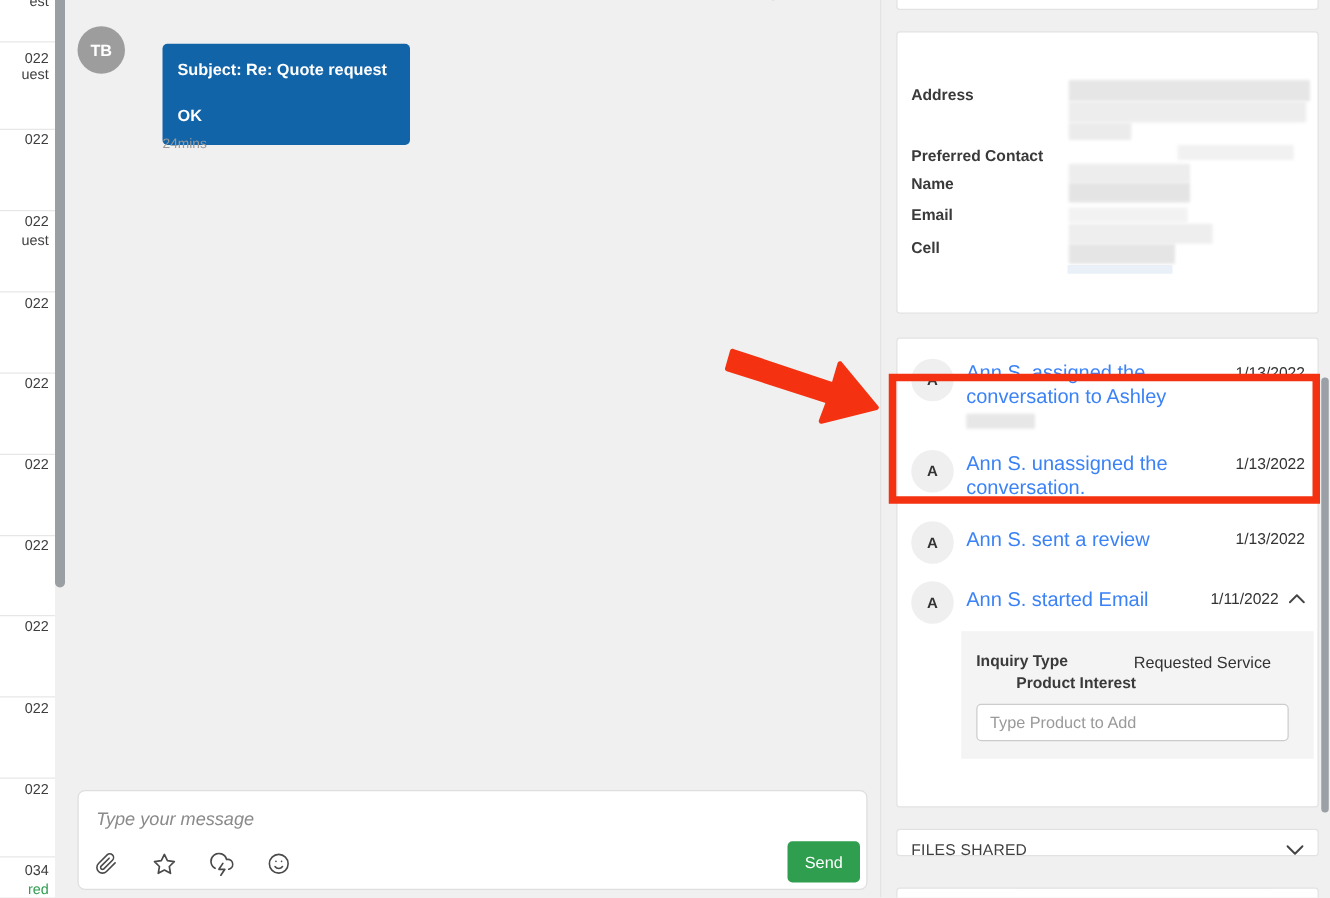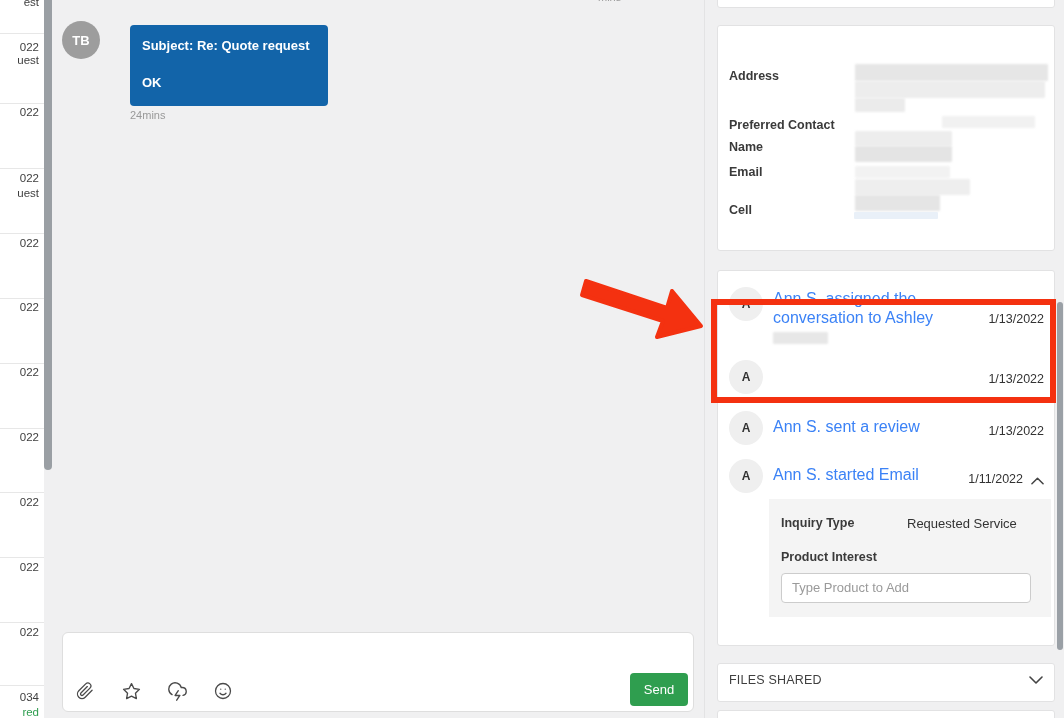--- a/index.html
+++ b/index.html
@@ -18,21 +18,21 @@
   .list-scrollbar { position:absolute; left:44px; top:0; width:8px; height:470px; background:#9a9fa4; border-radius:0 0 4px 4px; z-index:3; }
 
   
   .chat-area { position:absolute; left:44px; top:0; width:660px; height:718px; }
   .top-time-clip { position:absolute; left:554px; top:0; width:60px; height:5px; overflow:hidden; }
   .top-time-clip span { display:block; margin-top:-9px; font-size:11px; color:#9a9a9a; }
   .msg-row { position:absolute; left:18px; top:21px; }
   .avatar-tb { position:absolute; left:0; top:0; width:38px; height:38px; border-radius:50%;
     background:#9d9d9d; color:#fff; font-size:13px; font-weight:bold;
     display:flex; align-items:center; justify-content:center; }
-  .bubble { position:absolute; left:68px; top:4px; width:198px; min-height:81px;
+  .bubble { position:absolute; left:68px; top:14px; width:198px; min-height:81px;
     background:#1264a9; border-radius:4px; padding:13px 12px; }
   .bubble .subj { color:#fff; font-size:13px; font-weight:600; line-height:1.2; }
   .bubble .body { color:#fff; font-size:13px; font-weight:600; margin-top:21px; }
   .msg-time { position:absolute; left:68px; top:88px; font-size:11px; color:#999; }
 
   .composer { position:absolute; left:18px; top:632px; width:632px; height:80px;
     background:#fff; border:1px solid #dedede; border-radius:6px; }
   .composer input.msg-input { position:absolute; left:14px; top:8px; width:560px; height:30px;
     border:none; outline:none; font-size:14.5px; font-family:inherit; color:#444; background:transparent; }
   .composer input.msg-input::placeholder { font-style:italic; color:#8a8a8a; }
@@ -61,35 +61,35 @@
     font-size:12.5px; color:#2173b7; cursor:pointer; }
 
   .card.engagement { top:270px; height:376px; overflow:hidden; }
   .card.engagement .card-header { height:29px; border-bottom:1px solid #e8e8e8; }
   .entries { padding:16px 10px 0 11px; }
   .entry { display:flex; gap:10px; margin-bottom:13px; }
   .entry-avatar { flex:0 0 34px; width:34px; height:34px; border-radius:50%;
     background:#efefef; color:#333; font-size:12px; font-weight:bold;
     display:flex; align-items:center; justify-content:center; }
   .entry-text { width:196px; font-size:16px; line-height:1.2; color:#3b82f6; padding-top:2px; }
-  .entry-date { margin-left:auto; font-size:12.5px; color:#333; padding-top:4px; white-space:nowrap; display:flex; gap:8px; align-items:center; }
+  .entry-date { margin-left:auto; font-size:12.5px; color:#333; padding-top:4px; white-space:nowrap; display:flex; gap:8px; align-items:flex-start; }
   .redact-inline { display:inline-block; width:55px; height:12px; background:#e7e7e7; border-radius:1px;
     filter:blur(1.2px); vertical-align:middle; }
   .viewing-link { margin:6px 0 8px 51px; display:flex; align-items:center; gap:6px;
     font-size:12.5px; color:#2173b7; cursor:pointer; }
   .detail-panel { margin-left:51px; margin-right:3px; background:#f4f4f4; padding:17px 12px 14px 12px; }
   .d-row { display:flex; margin-bottom:19px; }
   .d-label { width:126px; flex:0 0 126px; font-size:12.5px; font-weight:bold; color:#3a3a3a; }
   .d-value { font-size:13px; color:#333; }
-  .d-row.product { display:block; margin-bottom:8px; }
+  .d-row.product { display:block; margin-bottom:8px;margin-left:32px; }
   .product-input { width:250px; height:30px; border:1px solid #ccc; border-radius:4px;
     background:#fff; padding:0 10px; font-size:13px; font-family:inherit; color:#444; outline:none; }
   .product-input::placeholder { color:#9a9a9a; }
 
-  .card.files { top:663px; height:39px; }
+  .card.files { top:663px; height:22px; }
 
   .panel-scrollbar { position:absolute; left:352px; top:302px; width:6px; height:348px;
     background:#9aa0a6; border-radius:3px; }
 
   
   .red-box { position:absolute; left:711px; top:299px; width:345px; height:104px;
     border:6px solid #f43110; z-index:9; pointer-events:none; }
   .arrow-svg { position:absolute; left:0; top:0; z-index:10; pointer-events:none; }
 
   svg.ic { display:block; }
@@ -135,20 +135,21 @@
   <div class="msg-row">
     <div class="avatar-tb">TB</div>
     <div class="bubble">
       <div class="subj">Subject: Re: Quote request</div>
       <div class="body">OK</div>
     </div>
     <div class="msg-time">24mins</div>
   </div>
 
   <div class="composer">
+    <input class="msg-input" type="text" placeholder="Type your message" style="">
     <div class="tools">
       <span class="tool-btn">
         <svg class="ic" width="18" height="18" viewBox="0 0 24 24" fill="none" stroke="#4a4a4a" stroke-width="1.7" stroke-linecap="round" stroke-linejoin="round">
             <path d="M21.44 11.05l-9.19 9.19a6 6 0 0 1-8.49-8.49l9.19-9.19a4 4 0 0 1 5.66 5.66l-9.2 9.19a2 2 0 0 1-2.83-2.83l8.49-8.48"></path>
           </svg>
       </span>
       <span class="tool-btn">
         <svg class="ic" width="19" height="19" viewBox="0 0 24 24" fill="none" stroke="#4a4a4a" stroke-width="1.7" stroke-linejoin="round">
             <polygon points="12 2 15.09 8.26 22 9.27 17 14.14 18.18 21.02 12 17.77 5.82 21.02 7 14.14 2 9.27 8.91 8.26 12 2"></polygon>
           </svg>
@@ -182,38 +183,39 @@
       <div class="blur-block" style="left:137px; top:38px; width:193px; height:17px; background:#e6e6e6"></div>
       <div class="blur-block" style="left:137px; top:55px; width:190px; height:17px; background:#ededed"></div>
       <div class="blur-block" style="left:137px; top:72px; width:50px;  height:14px; background:#ebebeb"></div>
       <div class="hc-label" style="top:92px">Preferred Contact</div>
       <div class="blur-block" style="left:224px; top:90px; width:93px; height:12px; background:#f1f1f1"></div>
       <div class="hc-label" style="top:114px">Name</div>
       <div class="blur-block" style="left:137px; top:105px; width:97px; height:15px; background:#ededed"></div>
       <div class="blur-block" style="left:137px; top:120px; width:97px; height:16px; background:#e4e4e4"></div>
       <div class="hc-label" style="top:139px">Email</div>
       <div class="blur-block" style="left:137px; top:140px; width:95px; height:12px; background:#f2f2f2"></div>
-      <div class="hc-label" style="top:177px">Cell</div>
+      <div class="hc-label" style="top:165px">Cell</div>
       <div class="blur-block" style="left:137px; top:153px; width:115px; height:16px; background:#eeeeee"></div>
       <div class="blur-block" style="left:137px; top:169px; width:85px; height:16px; background:#e5e5e5"></div>
       <div class="blur-block" style="left:136px; top:186px; width:84px; height:7px; background:#e9f0f8; filter:none"></div>
     </div>
   </div>
 
   <div class="card engagement">
     <div class="entries">
       <div class="entry">
         <div class="entry-avatar">A</div>
         <div class="entry-text"><span>Ann S. assigned the conversation to Ashley</span> <span class="redact-inline"></span></div>
         <div class="entry-date">
             <span>1/13/2022</span>
           </div>
       </div>
       <div class="entry">
         <div class="entry-avatar">A</div>
+        <div class="entry-text"><span>Ann S. unassigned the conversation.</span></div>
         <div class="entry-date">
             <span>1/13/2022</span>
           </div>
       </div>
       <div class="entry" style="margin-top:17px">
         <div class="entry-avatar">A</div>
         <div class="entry-text" style="padding-top:6px"><span>Ann S. sent a review</span></div>
         <div class="entry-date" style="padding-top:7px">
             <span>1/13/2022</span>
           </div>
@@ -225,21 +227,21 @@
           <span>1/11/2022</span>
           <span class="chev" style="padding-top:3px">
             <svg class="ic" width="13" height="8" viewBox="0 0 14 8" fill="none" stroke="#444" stroke-width="1.6" stroke-linecap="round" stroke-linejoin="round">
                 <polyline points="1,7 7,1 13,7"></polyline>
               </svg>
           </span>
         </div>
       </div>
     </div>
     <div class="detail-panel">
-      <div class="d-row" style="margin-bottom:16px">
+      <div class="d-row" style="margin-bottom:0">
         <span class="d-label">Inquiry Type</span>
         <span class="d-value">Requested Service</span>
       </div>
       <div class="d-row product">
         <span class="d-label">Product Interest</span>
       </div>
       <input class="product-input" type="text" placeholder="Type Product to Add" style="">
     </div>
   </div>
 

